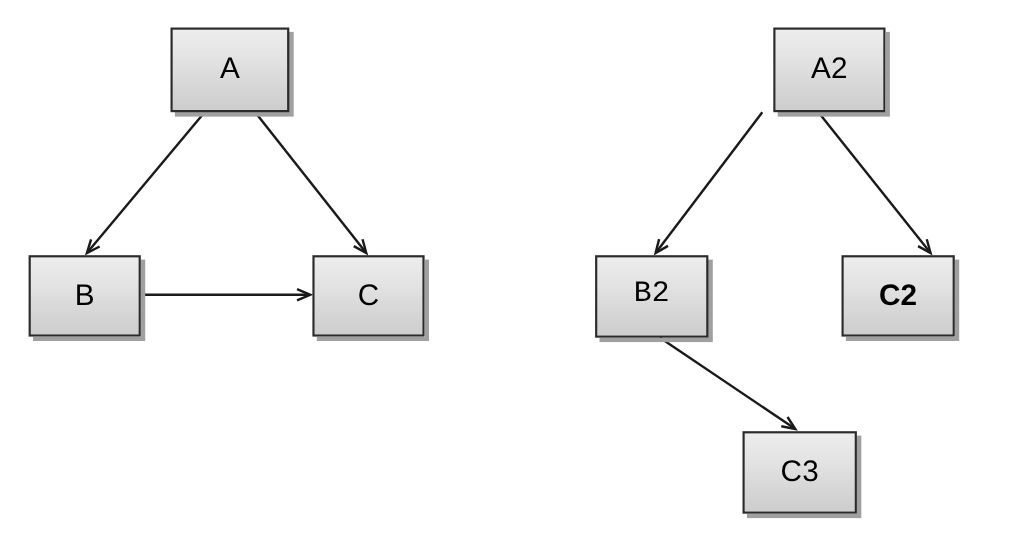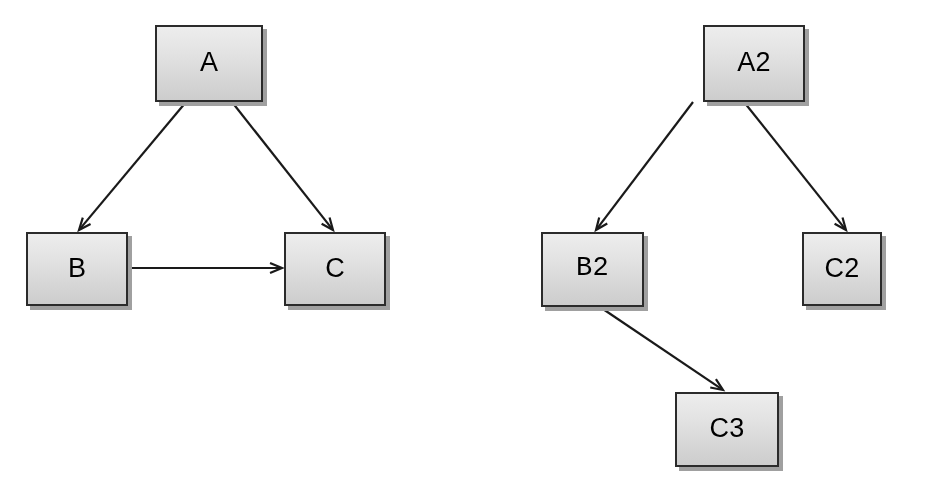--- a/index.html
+++ b/index.html
@@ -90,21 +90,21 @@
       </div>
       <div class="node" style="left: 284px; top: 232px; width: 102px; height: 74px;">
         <span class="node-label">C</span>
       </div>
       <div class="node" style="left: 703px; top: 25px; width: 102px; height: 77px;">
         <span class="node-label">A2</span>
       </div>
       <div class="node" style="left: 541px; top: 232px; width: 103px; height: 75px; font-family: Liberation Mono, monospace;">
         <span class="node-label">B2</span>
       </div>
-      <div class="node" style="left: 802px; top: 232px; width: 80px; height: 74px;">
+      <div class="node" style="left: 765px; top: 232px; width: 103px; height: 74px; font-weight: bold;">
         <span class="node-label">C2</span>
       </div>
       <div class="node" style="left: 675px; top: 392px; width: 104px; height: 75px;">
         <span class="node-label">C3</span>
       </div>
     </div>
 
 </div>
 
 </body></html>

